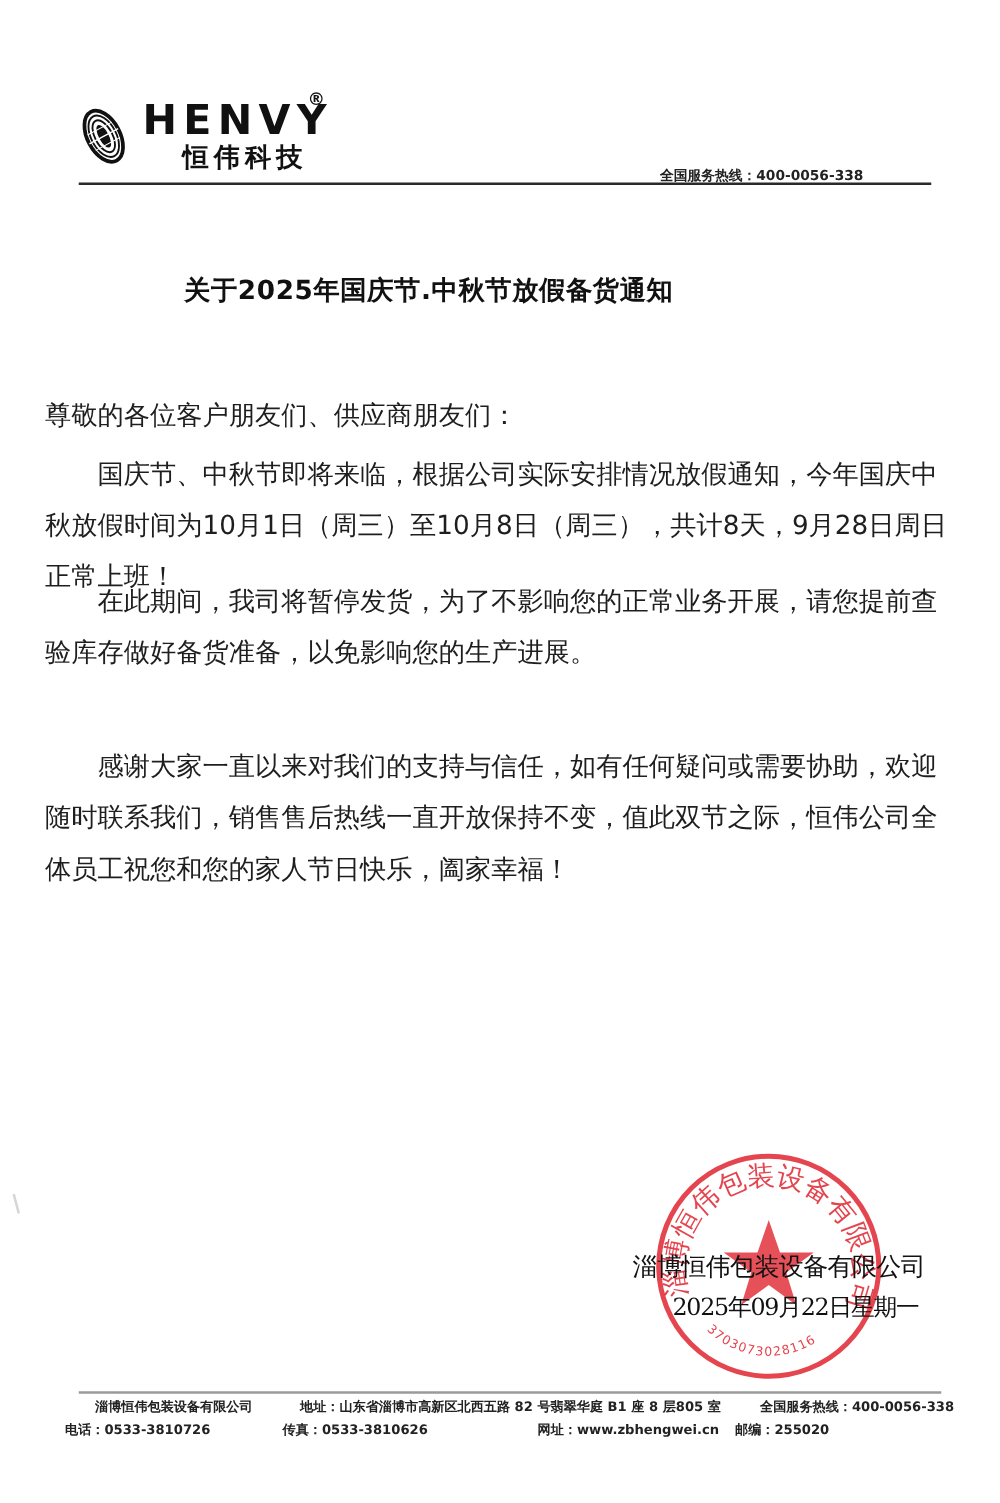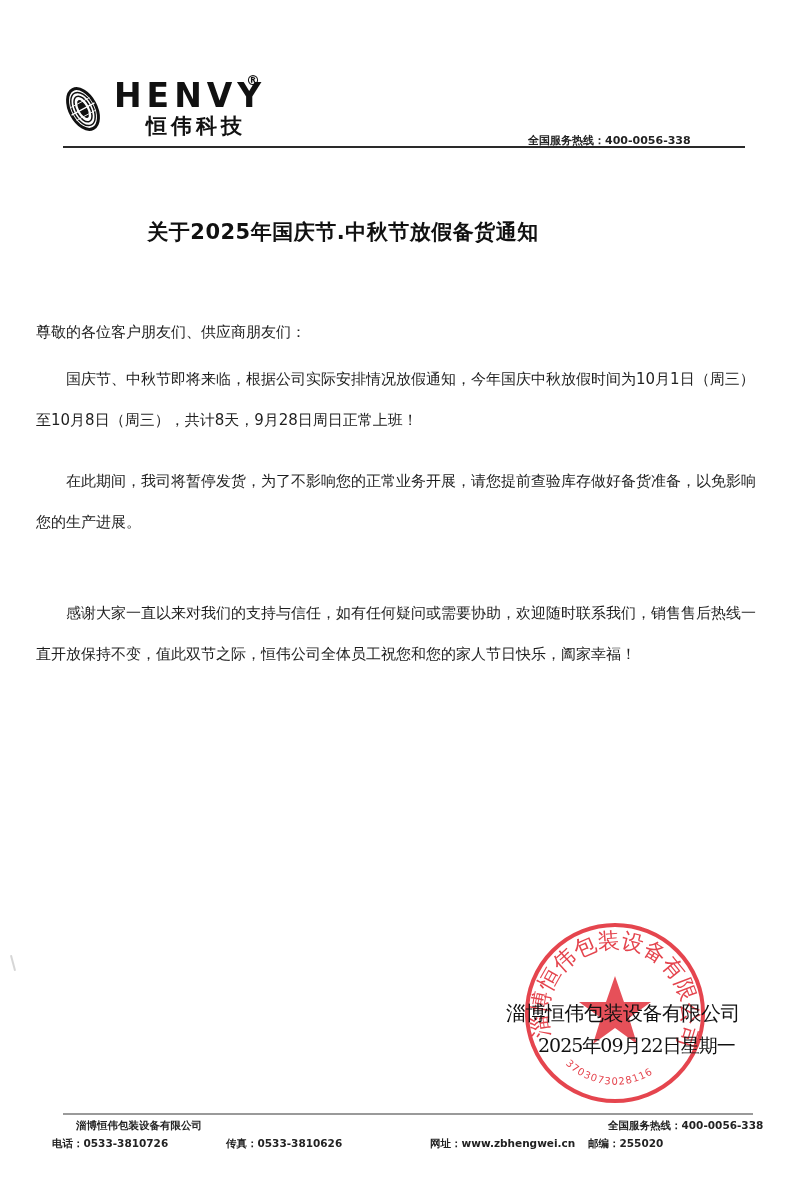--- a/index.html
+++ b/index.html
@@ -12,21 +12,21 @@
   .logo-en { position:absolute; left:54px; top:2px; font-family:"DejaVu Sans", sans-serif; font-weight:bold; font-size:33px; letter-spacing:5px; color:#111; line-height:36px; }
   .logo-reg { position:absolute; left:186px; top:-4px; font-size:14px; font-weight:bold; color:#111; }
   .logo-cn { position:absolute; left:86px; top:38px; font-size:21px; font-weight:bold; letter-spacing:4px; color:#111; line-height:24px;text-align:center; }
   .hotline-top { position:absolute; left:528px; top:133px; font-size:11px; font-weight:bold; color:#222; }
   .rule-top { position:absolute; left:63px; top:146px; width:682px; height:2px; background:#2a2a2a; }
 
   
   .title { position:absolute; left:0; top:218px; width:686px; text-align:center; font-size:21px; font-weight:bold; color:#111; letter-spacing:0.5px; }
 
   
-  .para { position:absolute; left:36px; width:730px; font-size:15px; line-height:41px; color:#1e1e1e; }
+  .para { position:absolute; left:36px; width:730px; font-size:21px; line-height:41px; color:#1e1e1e; }
   .greeting { top:312px; }
   .p1 { top:359px; }
   .p2 { top:461px; }
   .p3 { top:593px; }
   .indent { text-indent:2em; display:block; }
 
   
   .stamp { position:absolute; left:520px; top:918px; width:190px; height:190px; }
   .sig-company { position:absolute; left:506px; top:1000px; font-family:"DejaVu Serif", serif; font-size:20px; color:#111; letter-spacing:-0.5px; }
   .sig-date { position:absolute; left:538px; top:1033px; font-family:"DejaVu Serif", serif; font-size:19px; color:#111; letter-spacing:-1px; }
@@ -94,20 +94,21 @@
     <text font-size="10" fill="#e0242f" opacity="0.85" font-family="DejaVu Sans, sans-serif" letter-spacing="1">
       <textPath href="#codeArc" startOffset="8">3703073028116</textPath>
     </text>
   </svg>
 
   <div class="sig-company">淄博恒伟包装设备有限公司</div>
   <div class="sig-date">2025年09月22日星期一</div>
 
   <div class="rule-bottom"></div>
   <div class="foot f-company">淄博恒伟包装设备有限公司</div>
+  <div class="foot f-address">地址：山东省淄博市高新区北西五路 82 号翡翠华庭 B1 座 8 层805 室</div>
   <div class="foot f-hotline">全国服务热线：400-0056-338</div>
   <div class="foot f-tel">电话：0533-3810726</div>
   <div class="foot f-fax">传真：0533-3810626</div>
   <div class="foot f-web">网址：www.zbhengwei.cn</div>
   <div class="foot f-zip">邮编：255020</div>
 
   <div class="scratch"></div>
 </div>
 
 </body></html>

